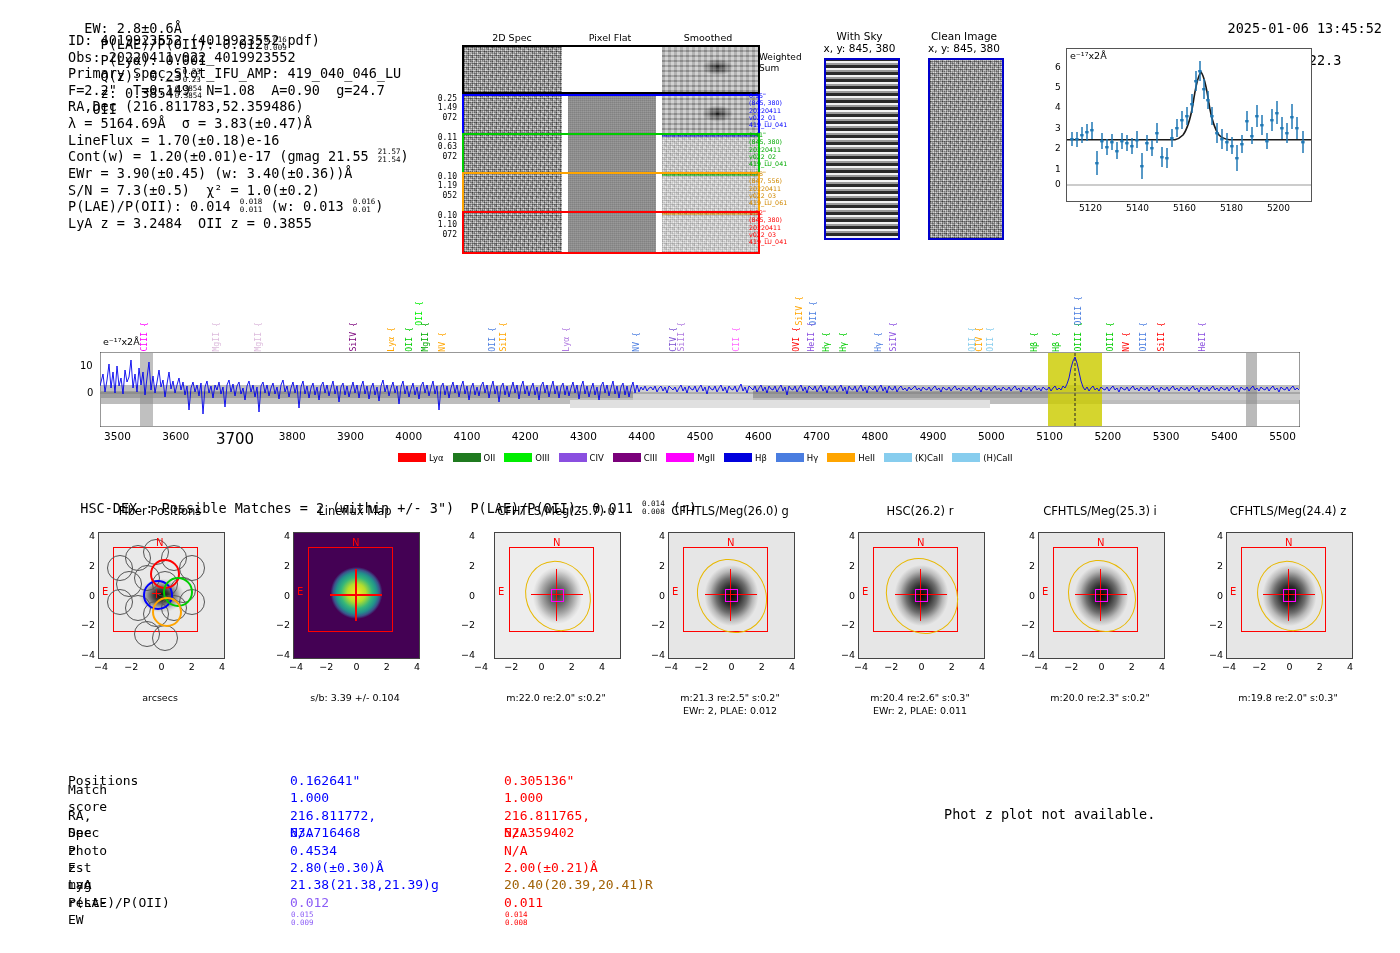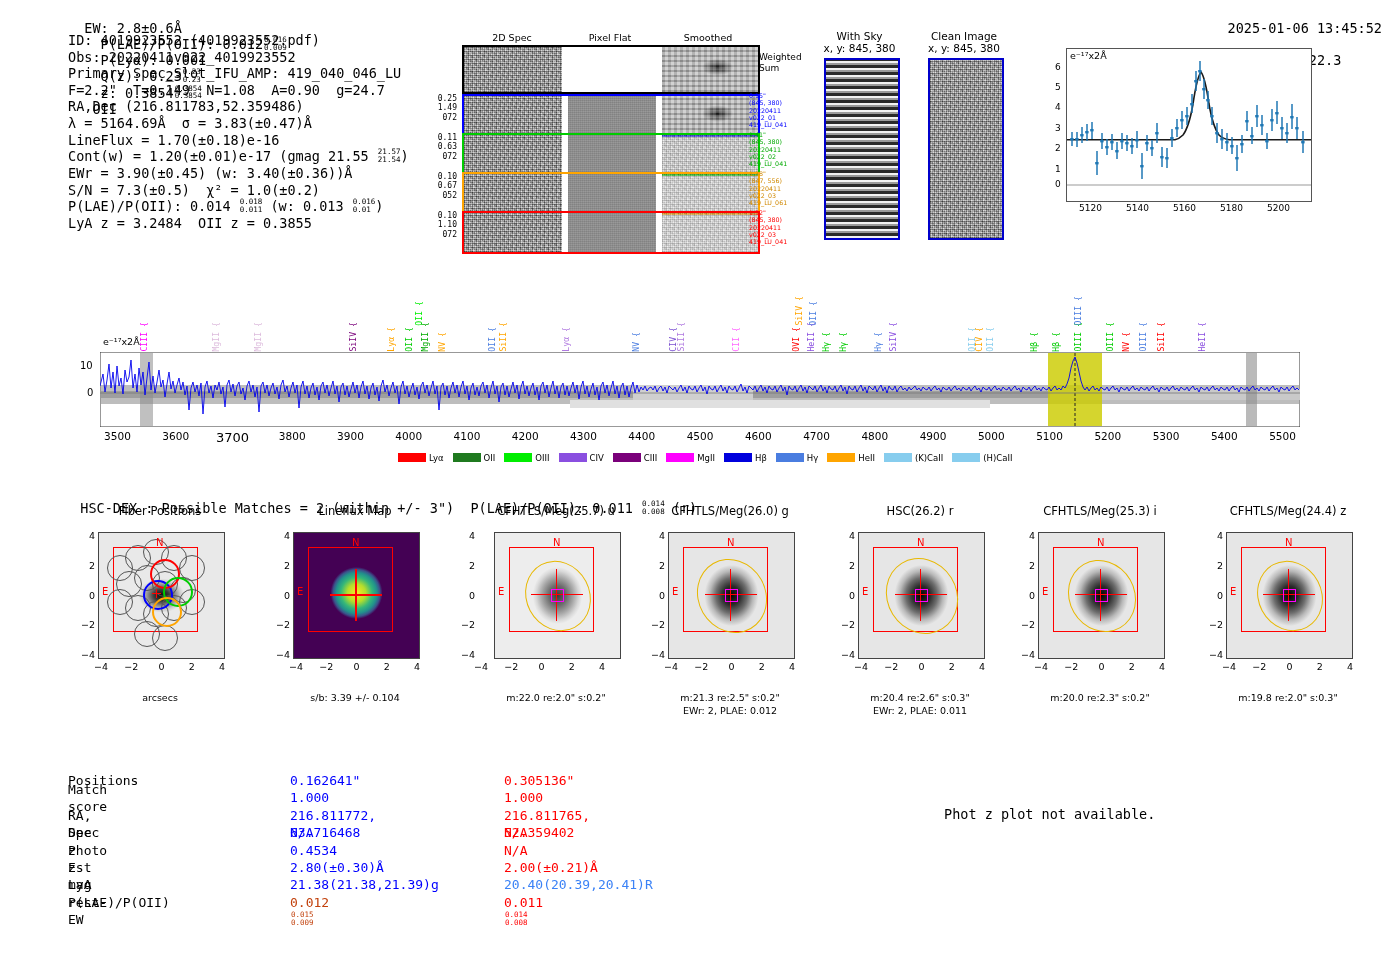--- a/index.html
+++ b/index.html
@@ -223,21 +223,21 @@
     <div>1.49</div>
     <div>072</div>
 </div>
 <div class="abs fiber-left" style="left:425px;top:133px;width:32px;">
   <div>0.11</div>
     <div>0.63</div>
     <div>072</div>
 </div>
 <div class="abs fiber-left" style="left:425px;top:172px;width:32px;">
   <div>0.10</div>
-    <div>0.67</div>
+    <div>1.19</div>
     <div>052</div>
 </div>
 <div class="abs fiber-left" style="left:425px;top:211px;width:32px;">
   <div>0.10</div>
     <div>1.10</div>
     <div>072</div>
 </div>
 
 <div class="abs fiber-right sans" style="left:749px;top:92px;color:#0000ff;">
   <div>0.15"</div>
@@ -511,21 +511,21 @@
     <div class="linelabel" style="left: 1004.93px; bottom: 0px; color: rgb(0, 204, 0);">OIII {</div>
     <div class="linelabel" style="left: 1021.24px; bottom: 0px; color: rgb(255, 0, 0);">NV {</div>
     <div class="linelabel" style="left: 1037.55px; bottom: 0px; color: rgb(74, 125, 224);">OIII {</div>
     <div class="linelabel" style="left: 1056.19px; bottom: 0px; color: rgb(255, 0, 0);">SiII {</div>
     <div class="linelabel" style="left: 1096.97px; bottom: 0px; color: rgb(138, 79, 224);">HeII {</div>
   </div>
 
 <div id="fullspec-xticks" class="abs" style="left:100px;top:430px;width:1200px;height:16px;">
     <div class="sans" style="position: absolute; left: -0.524272px; top: 0px; width: 36px; text-align: center; font-size: 10.5px;">3500</div>
     <div class="sans" style="position: absolute; left: 57.7282px; top: 0px; width: 36px; text-align: center; font-size: 10.5px;">3600</div>
-    <div class="sans" style="position: absolute; left: 115.981px; top: 0px; width: 36px; font-size: 13px;">3700</div>
+    <div class="sans" style="position: absolute; left: 115.981px; top: 0px; width: 36px; text-align: center; font-size: 15px;">3700</div>
     <div class="sans" style="position: absolute; left: 174.233px; top: 0px; width: 36px; text-align: center; font-size: 10.5px;">3800</div>
     <div class="sans" style="position: absolute; left: 232.485px; top: 0px; width: 36px; text-align: center; font-size: 10.5px;">3900</div>
     <div class="sans" style="position: absolute; left: 290.738px; top: 0px; width: 36px; text-align: center; font-size: 10.5px;">4000</div>
     <div class="sans" style="position: absolute; left: 348.99px; top: 0px; width: 36px; text-align: center; font-size: 10.5px;">4100</div>
     <div class="sans" style="position: absolute; left: 407.243px; top: 0px; width: 36px; text-align: center; font-size: 10.5px;">4200</div>
     <div class="sans" style="position: absolute; left: 465.495px; top: 0px; width: 36px; text-align: center; font-size: 10.5px;">4300</div>
     <div class="sans" style="position: absolute; left: 523.748px; top: 0px; width: 36px; text-align: center; font-size: 10.5px;">4400</div>
     <div class="sans" style="position: absolute; left: 582px; top: 0px; width: 36px; text-align: center; font-size: 10.5px;">4500</div>
     <div class="sans" style="position: absolute; left: 640.252px; top: 0px; width: 36px; text-align: center; font-size: 10.5px;">4600</div>
     <div class="sans" style="position: absolute; left: 698.505px; top: 0px; width: 36px; text-align: center; font-size: 10.5px;">4700</div>
@@ -748,18 +748,18 @@
     <div class="c1" style="top: 52.2px; color: rgb(0, 0, 255);">N/A</div>
     <div class="c2" style="top: 52.2px; color: rgb(255, 0, 0);">N/A</div>
     <div class="lab" style="top: 69.6px;">Photo z</div>
     <div class="c1" style="top: 69.6px; color: rgb(0, 0, 255);">0.4534</div>
     <div class="c2" style="top: 69.6px; color: rgb(255, 0, 0);">N/A</div>
     <div class="lab" style="top: 87px;">Est LyA rest-EW</div>
     <div class="c1" style="top: 87px; color: rgb(0, 0, 255);">2.80(±0.30)Å</div>
     <div class="c2" style="top: 87px; color: rgb(255, 0, 0);">2.00(±0.21)Å</div>
     <div class="lab" style="top: 104.4px;">mag</div>
     <div class="c1" style="top: 104.4px; color: rgb(0, 0, 255);">21.38(21.38,21.39)g</div>
-    <div class="c2" style="top: 104.4px; color: #3b82f6;">20.40(20.39,20.41)R</div>
+    <div class="c2" style="top: 104.4px; color: #a16207;">20.40(20.39,20.41)R</div>
     <div class="lab" style="top: 121.8px;">P(LAE)/P(OII)</div>
-    <div class="c1" style="top: 121.8px; color: #c2410c;"><span>0.012 </span><sub class="frac"><span>0.015</span><span>0.009</span></sub></div>
+    <div class="c1" style="top: 121.8px; color: #8b5cf6;"><span>0.012 </span><sub class="frac"><span>0.015</span><span>0.009</span></sub></div>
     <div class="c2" style="top: 121.8px; color: rgb(255, 0, 0);"><span>0.011 </span><sub class="frac"><span>0.014</span><span>0.008</span></sub></div>
   </div>
 <div id="photoz-note" class="mono">Phot z plot not available.</div>
 
 </body></html>

